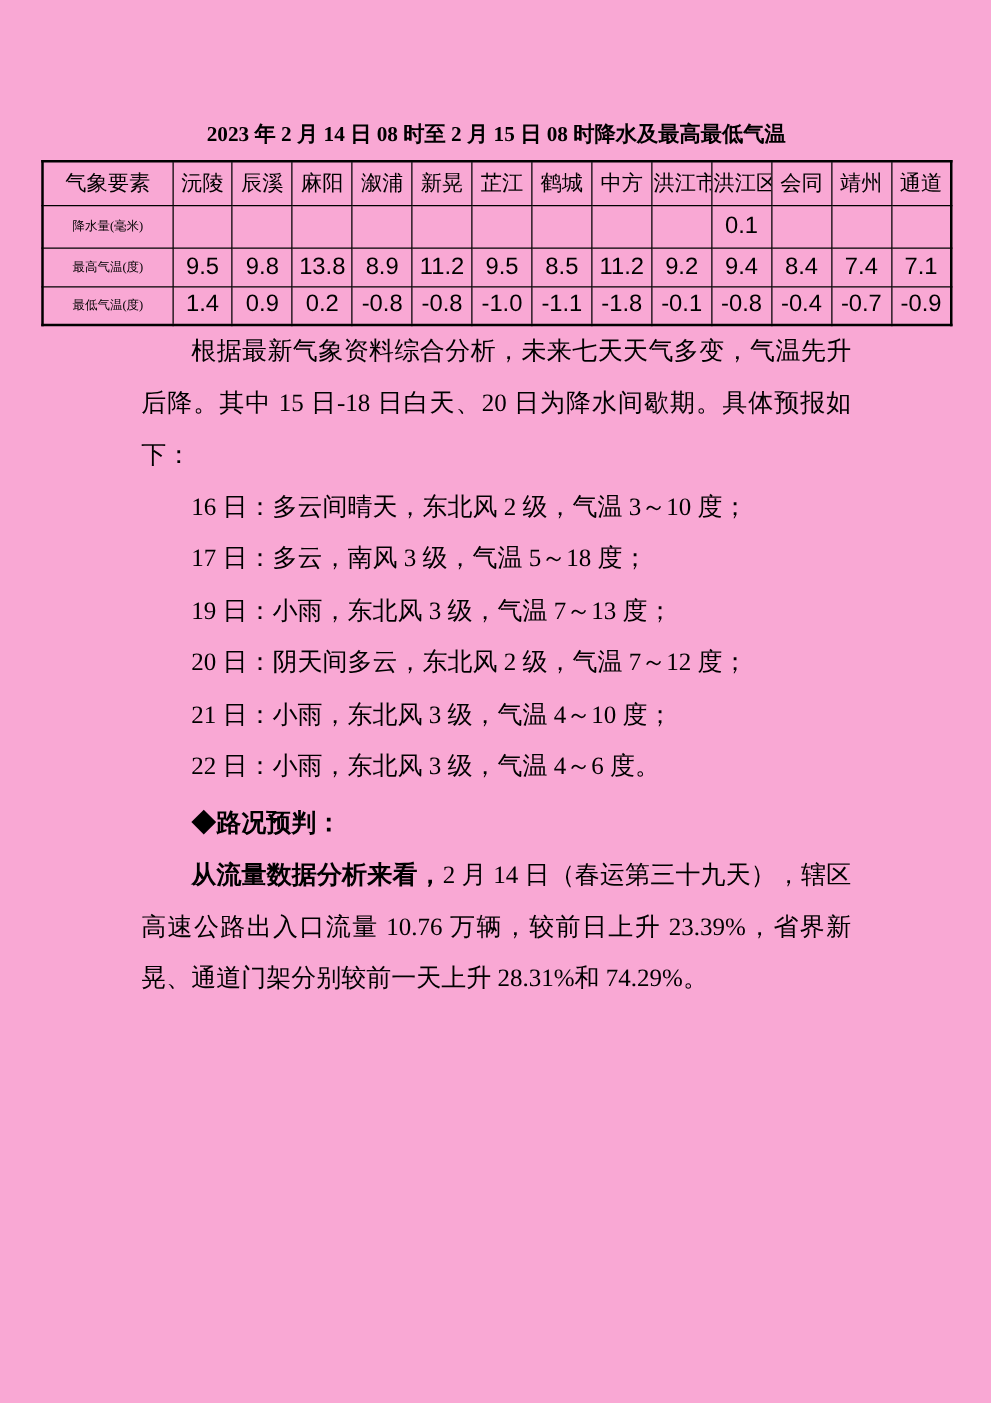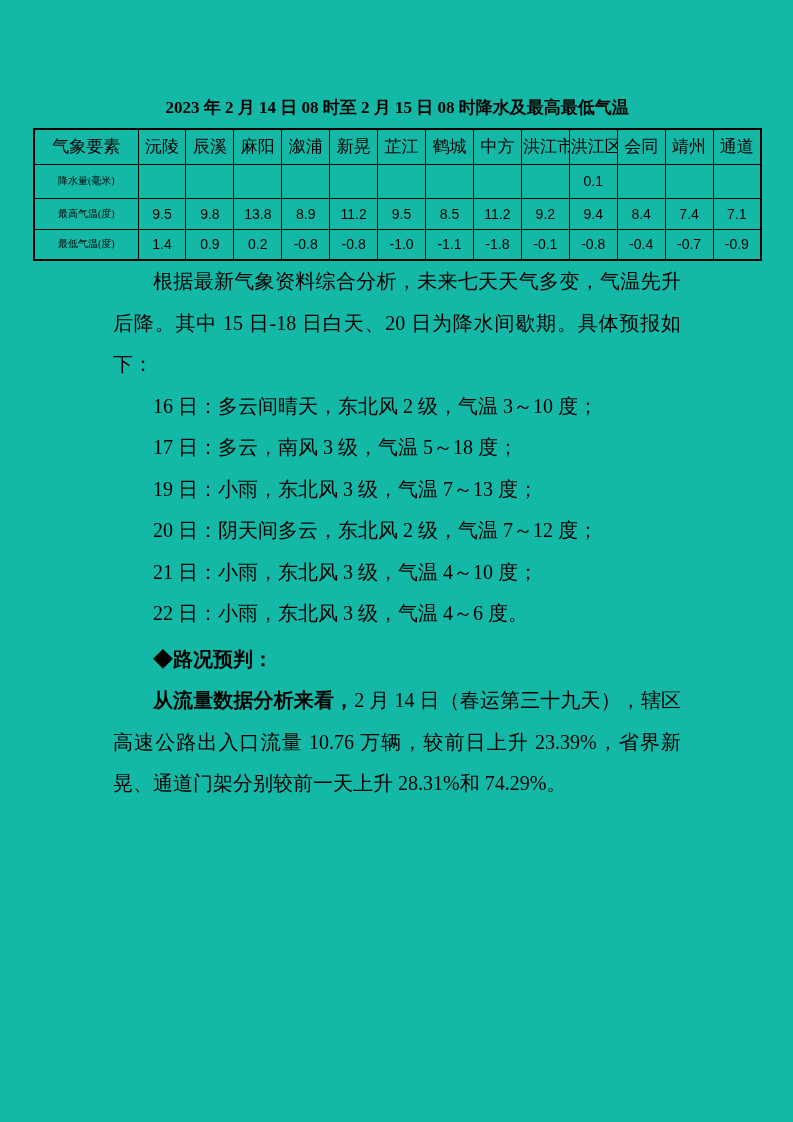--- a/index.html
+++ b/index.html
@@ -4,21 +4,21 @@
 <style>
   html, body {
     margin: 0;
     padding: 0;
     background: #ffffff;
   }
   .page {
     position: relative;
     width: 793px;
     height: 1122px;
-    background: #14b8a6;
+    background: #f9a8d4;
     color: #000000;
     font-family: "Liberation Serif", serif;
     box-sizing: border-box;
     padding: 96px 112px 0 113px;
     overflow: hidden;
   }
   .doc-title {
     font-size: 17px;
     font-weight: bold;
     text-align: center;
@@ -45,21 +45,21 @@
   }
   table.weather-table th {
     font-size: 17px;
     font-family: "Liberation Serif", serif;
   }
   table.weather-table td.row-label {
     font-size: 10px;
     font-family: "Liberation Serif", serif;
   }
   table.weather-table td.num {
-    font-size: 14px;
+    font-size: 19px;
     font-family: "Liberation Sans", sans-serif;
   }
   table.weather-table col.label-col { width: 104px; }
   table.weather-table thead tr { height: 35px; }
   table.weather-table tbody tr:nth-child(1) { height: 34px; }
   table.weather-table tbody tr:nth-child(2) { height: 31px; }
   table.weather-table tbody tr:nth-child(3) { height: 31px; }
   .section-heading {
     font-size: 21px;
     font-weight: bold;

